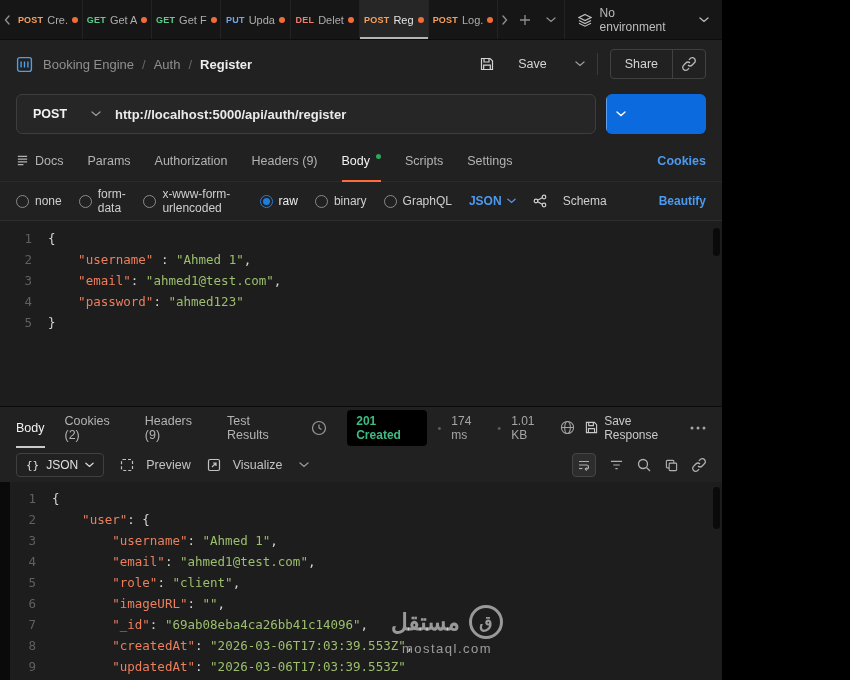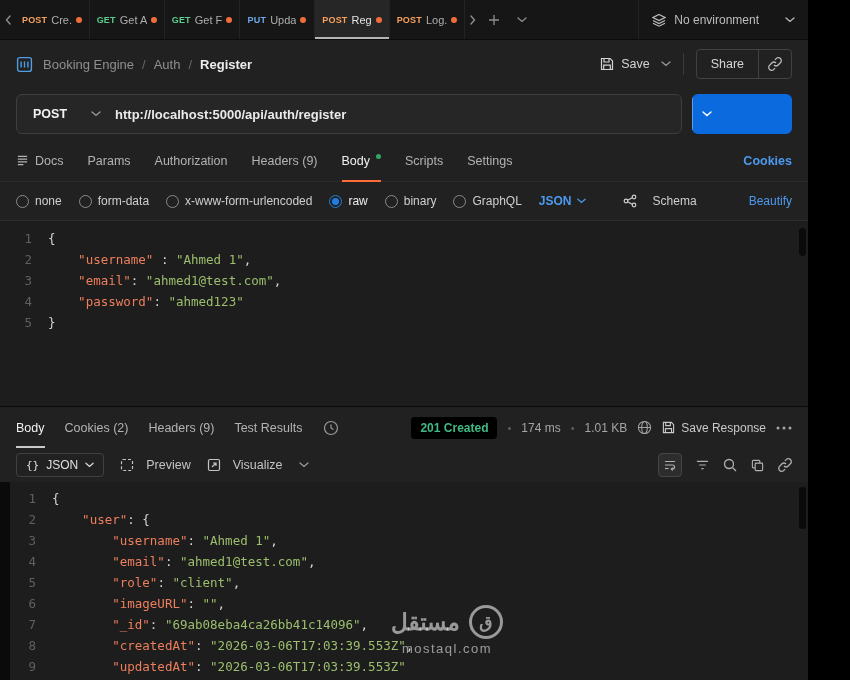--- a/index.html
+++ b/index.html
@@ -1,38 +1,38 @@
 <!DOCTYPE html>
 <html><head>
 <meta charset="utf-8">
 <style>
 *{margin:0;padding:0;box-sizing:border-box;}
 body{background:#000;}
-.app{width:808px;height:680px;background:#212121;font-family:"Liberation Sans",sans-serif;color:#c9c9c9;position:relative;overflow:hidden;font-size:12px;}
+.app{width:722px;height:680px;background:#212121;font-family:"Liberation Sans",sans-serif;color:#c9c9c9;position:relative;overflow:hidden;font-size:12px;}
 svg{display:block;flex:none;}
 
 
 .topbar{height:40px;background:#161616;display:flex;align-items:stretch;border-bottom:1px solid #0c0c0c;}
 .tab-scroll{width:15px;display:flex;align-items:center;justify-content:center;color:#8f8f8f;cursor:pointer;}
 .rtab{width:75px;display:flex;align-items:center;justify-content:center;gap:4px;border-right:1px solid #232323;font-size:11px;color:#adadad;cursor:pointer;}
 .rtab .t{overflow:hidden;white-space:nowrap;max-width:38px;}
 .rtab.active{background:#262626;box-shadow:inset 0 -2px 0 #b5b5b5;color:#e3e3e3;}
 .m{font-size:9px;font-weight:700;letter-spacing:.2px;}
 .m-post{color:#f8a15f;}.m-get{color:#5bcc8b;}.m-put{color:#6fa7e8;}.m-del{color:#ef7b6d;}
 .dot{width:6px;height:6px;border-radius:50%;background:#f26b3a;flex:none;}
 .tb-btn{width:28px;display:flex;align-items:center;justify-content:center;color:#8f8f8f;cursor:pointer;}
 .env{margin-left:auto;display:flex;align-items:center;gap:8px;padding:0 13px;border-left:1px solid #232323;font-size:12px;color:#bdbdbd;cursor:pointer;}
 
 
 .crumb-row{height:48px;display:flex;align-items:center;padding:0 16px;gap:10px;}
 .crumbs{display:flex;align-items:center;gap:8px;font-size:13px;color:#8f8f8f;}
 .crumb-sep::before{content:"/";color:#666;}
 .crumb-current{color:#ededed;font-weight:700;}
 .crumb-actions{margin-left:auto;display:flex;align-items:center;gap:12px;}
-.save-btn{display:flex;align-items:center;gap:7px;color:#d4d4d4;font-size:12.5px;cursor:pointer;}
+.save-btn{display:flex;align-items:center;gap:24px;color:#d4d4d4;font-size:12.5px;cursor:pointer;}
 .save-caret{color:#9a9a9a;margin-left:4px;display:flex;}
 .vdiv{width:1px;height:22px;background:#3a3a3a;}
 .share-group{display:flex;align-items:stretch;border:1px solid #414141;border-radius:4px;overflow:hidden;height:30px;}
 .share-btn{padding:0 14px;font-size:12.5px;color:#d4d4d4;cursor:pointer;display:flex;align-items:center;}
 .linkshare-btn{display:flex;align-items:center;padding:0 9px;border-left:1px solid #414141;color:#b9b9b9;cursor:pointer;}
 
 
 .url-row{height:52px;display:flex;align-items:center;gap:10px;padding:0 16px;}
 .url-box{flex:1;height:40px;display:flex;align-items:center;background:#262626;border:1px solid #3e3e3e;border-radius:6px;}
 .method-select{display:flex;align-items:center;gap:24px;padding:0 14px 0 16px;font-size:12.5px;font-weight:700;color:#f2f2f2;cursor:pointer;}
@@ -45,29 +45,29 @@
 
 .req-tabs{height:42px;display:flex;align-items:stretch;padding:0 16px;gap:24px;font-size:12.5px;color:#b3b3b3;border-bottom:1px solid #2b2b2b;}
 .req-tab{display:flex;align-items:center;gap:6px;cursor:pointer;position:relative;}
 .req-tab.active{color:#f2f2f2;}
 .req-tab.active::after{content:"";position:absolute;left:0;right:0;bottom:-1px;height:2px;background:#ff6c37;}
 .tab-dot{width:5px;height:5px;border-radius:50%;background:#2fa75f;margin-top:-9px;}
 .cookies-link{margin-left:auto;align-self:center;color:#4c9aef;font-weight:600;cursor:pointer;}
 
 
 .modes-row{height:38px;display:flex;align-items:center;gap:17px;padding:0 16px;font-size:12px;color:#cfcfcf;}
-.mode{display:flex;align-items:flex-end;gap:6px;cursor:pointer;}
+.mode{display:flex;align-items:center;gap:6px;cursor:pointer;}
 .radio{width:13px;height:13px;border:1.5px solid #8a8a8a;border-radius:50%;position:relative;flex:none;}
 .mode.sel{color:#ededed;}
 .mode.sel .radio{border-color:#1f7fe0;}
 .mode.sel .radio::after{content:"";position:absolute;inset:2px;border-radius:50%;background:#1f7fe0;}
 .lang-dd{display:flex;align-items:center;gap:5px;color:#4c9aef;font-weight:600;cursor:pointer;}
 .modes-right{margin-left:auto;display:flex;align-items:center;gap:16px;}
 .schema-btn{display:flex;align-items:center;gap:16px;color:#cfcfcf;cursor:pointer;}
-.beautify-link{color:#4c9aef;font-weight:400;cursor:pointer;padding-left:36px;}
+.beautify-link{color:#4c9aef;font-weight:700;cursor:pointer;padding-left:36px;}
 
 
 .editor{position:relative;height:186px;background:#1d1d1d;border-top:1px solid #2e2e2e;padding-top:7px;overflow:hidden;}
 .code-line{display:flex;font-family:"DejaVu Sans Mono",monospace;font-size:12.5px;line-height:21px;}
 .ln{width:48px;text-align:right;padding-right:16px;color:#606060;flex:none;user-select:none;}
 .code{white-space:pre;}
 .tok-b{color:#d6d6d6;}
 .tok-k{color:#ee7f5d;}
 .tok-s{color:#9cbf6d;}
 .tok-w{color:#d6d6d6;}
@@ -129,20 +129,25 @@
     <div class="rtab">
       <span class="m m-get">GET</span>
       <span class="t">Get F</span>
       <span class="dot"></span>
     </div>
     <div class="rtab">
       <span class="m m-put">PUT</span>
       <span class="t">Upda</span>
       <span class="dot"></span>
     </div>
+    <div class="rtab">
+      <span class="m m-del">DEL</span>
+      <span class="t">Delet</span>
+      <span class="dot"></span>
+    </div>
     <div class="rtab active">
       <span class="m m-post">POST</span>
       <span class="t">Reg</span>
       <span class="dot"></span>
     </div>
     <div class="rtab">
       <span class="m m-post">POST</span>
       <span class="t">Log.</span>
       <span class="dot"></span>
     </div>

